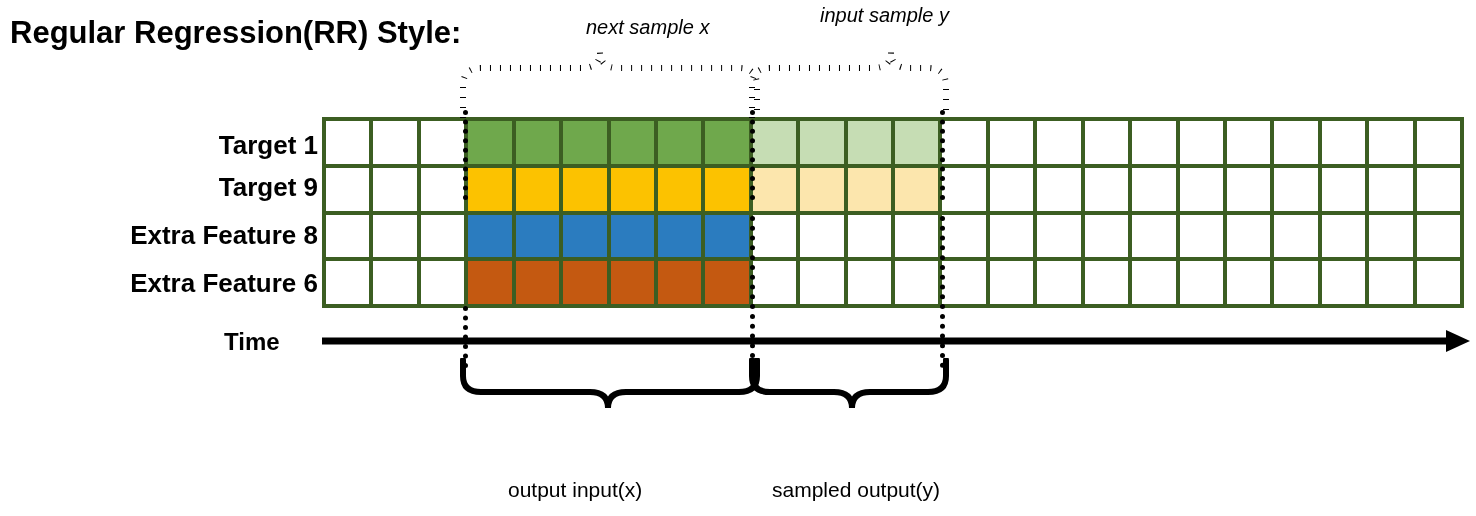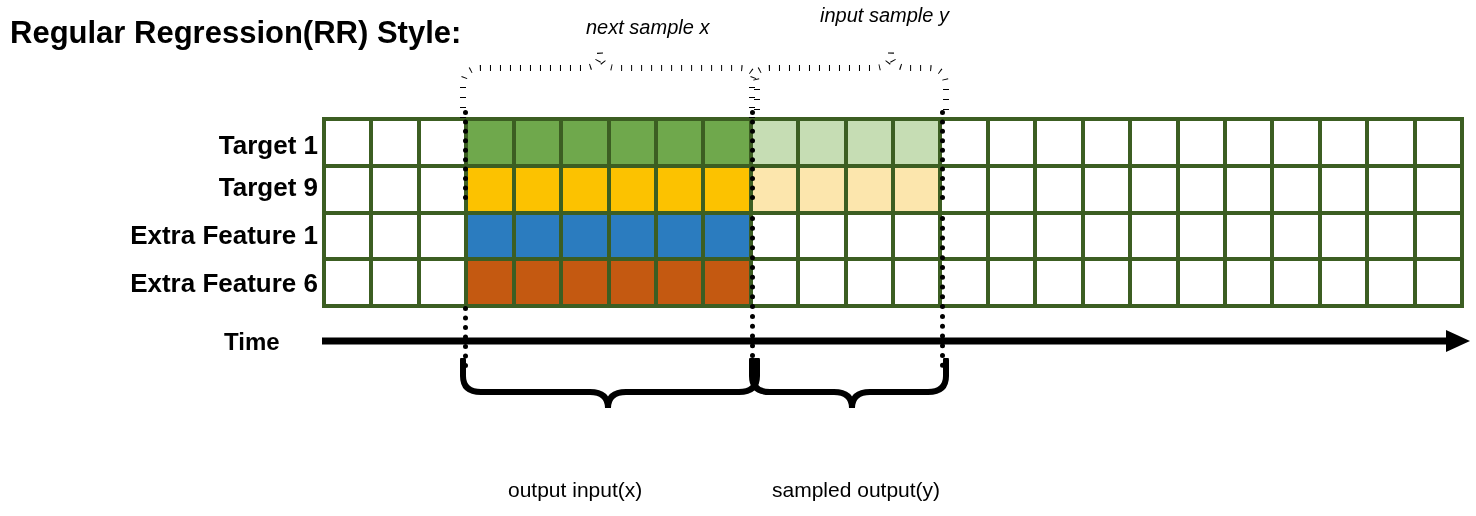--- a/index.html
+++ b/index.html
@@ -86,21 +86,21 @@
 </style>
 </head>
 <body>
 
 <div class="stage">
 
   <div id="title">Regular Regression(RR) Style:</div>
 
   <div class="rowlabel" style="top:132px;">Target 1</div>
   <div class="rowlabel" style="top:174px;">Target 9</div>
-  <div class="rowlabel" style="top:222px;">Extra Feature 1</div>
+  <div class="rowlabel" style="top:222px;">Extra Feature 8</div>
   <div class="rowlabel" style="top:270px;">Extra Feature 6</div>
 
   <div id="grid">
       <div class="cell"></div>
       <div class="cell"></div>
       <div class="cell"></div>
       <div class="cell green"></div>
       <div class="cell green"></div>
       <div class="cell green"></div>
       <div class="cell green"></div>

